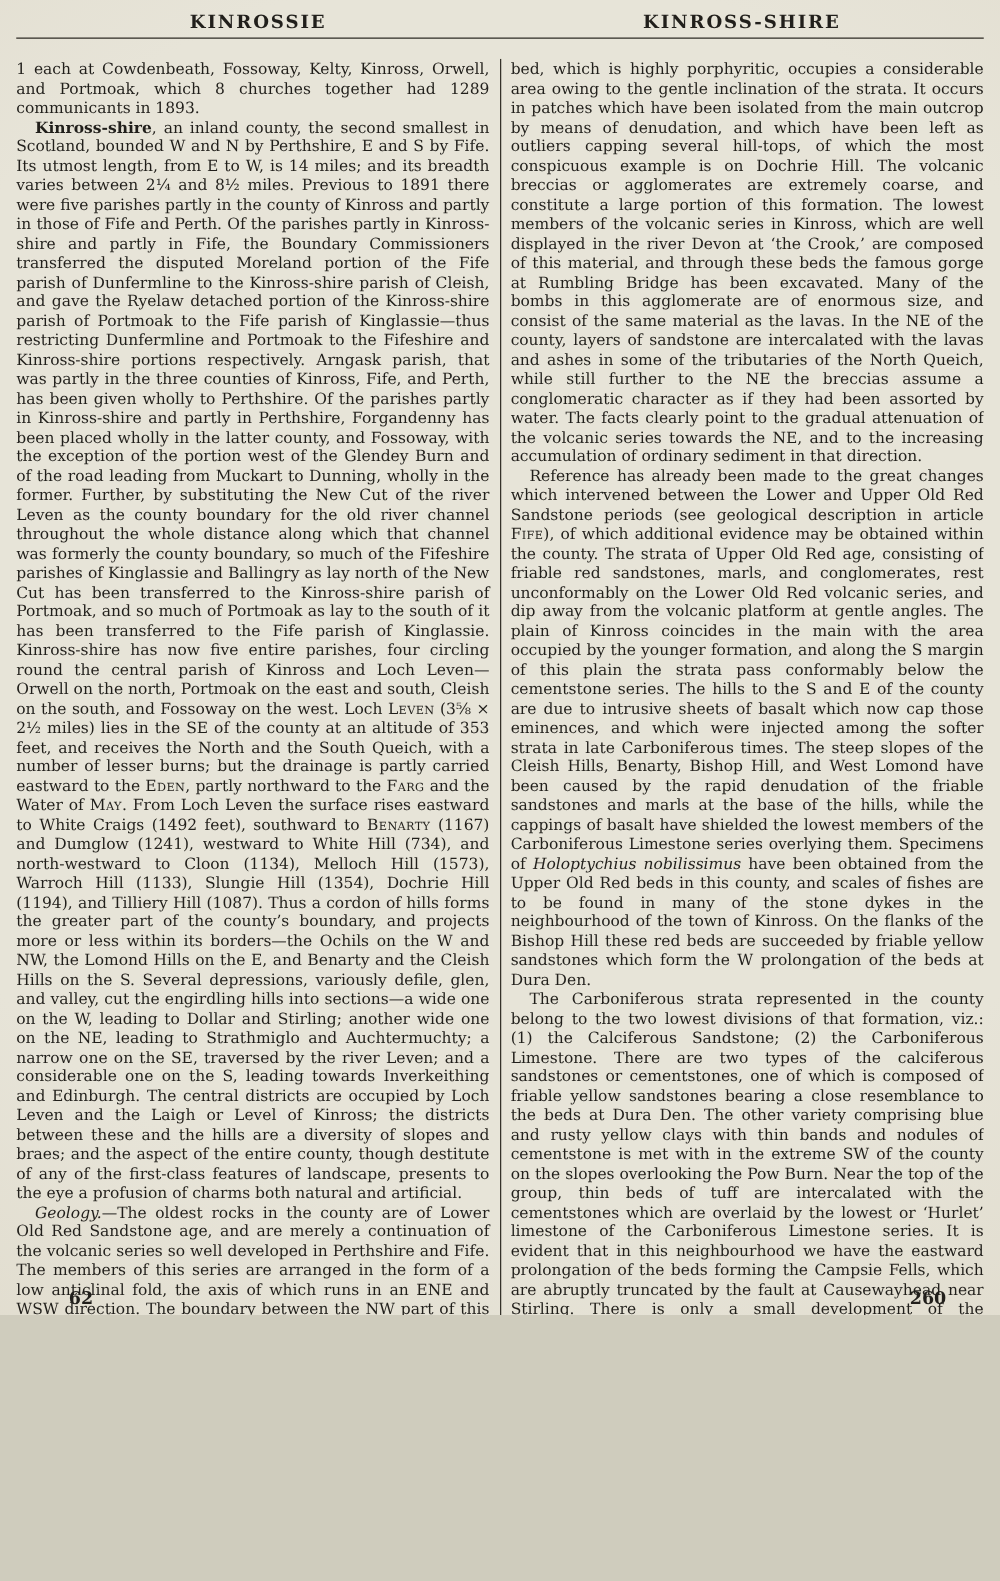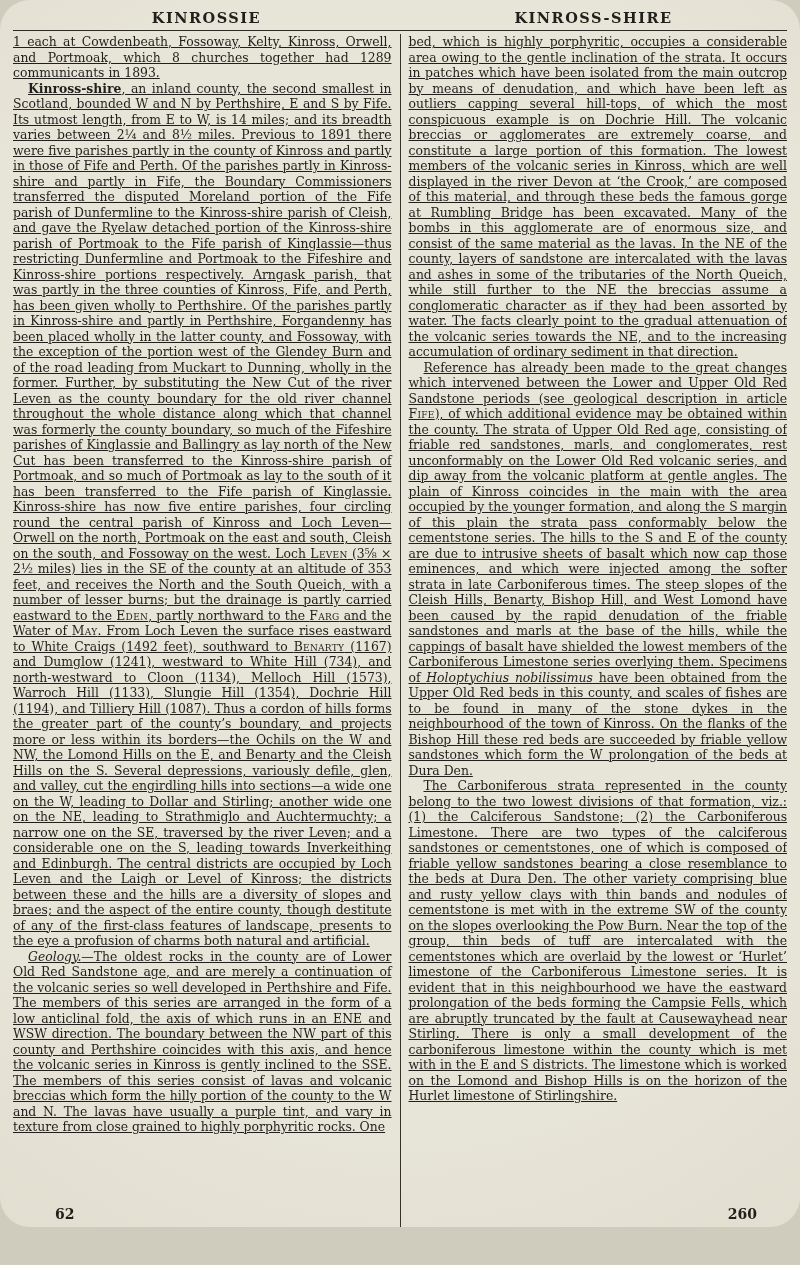--- a/index.html
+++ b/index.html
@@ -4,35 +4,34 @@
 <style>
   * { box-sizing: border-box; }
   html, body { margin: 0; padding: 0; }
   body {
     width: 800px; height: 1265px;
     background: #cfccbd;
     font-family: "DejaVu Serif", "Liberation Serif", serif;
   }
   .page {
     position: relative;
-    width: 800px; height: 1227px;
+    width: 800px; height: 1052px;
     overflow: hidden;
     background: radial-gradient(ellipse 130% 95% at 50% 45%,
                 var(--paper, #e7e4d8) 50%, #ded9ca 84%, #c9c5b4 100%);
     color: var(--ink, #211f1b);
     padding: 9px 13px 0;
-    border-radius: 30px;
   }
   .running-heads { display: flex; height: 19px; }
   .head {
     flex: 1; text-align: center; font-weight: bold;
     font-size: 14.5px; letter-spacing: 1.5px;
   }
   .head-rule { border-top: 1px solid #2e2b24; margin-top: 2px; }
-  .columns { display: flex; height: 1208px; overflow: hidden; margin-top: 3px; text-decoration: underline; }
+  .columns { display: flex; height: 1208px; overflow: hidden; margin-top: 16px; }
   .col {
     flex: 1; text-align: justify;
     font-size: 12.4px; line-height: 15.5px;
     hyphens: auto; -webkit-hyphens: auto;
   }
   .divider { width: 1px; background: #35322a; margin: 0 8px; flex: none; }
   p.para { margin: 0; }
   p.para.indent { text-indent: 15px; }
   .sc { font-variant: small-caps; letter-spacing: 0.3px; }
   .footer { position: absolute; left: 13px; right: 13px; bottom: 5px; height: 18px; }

